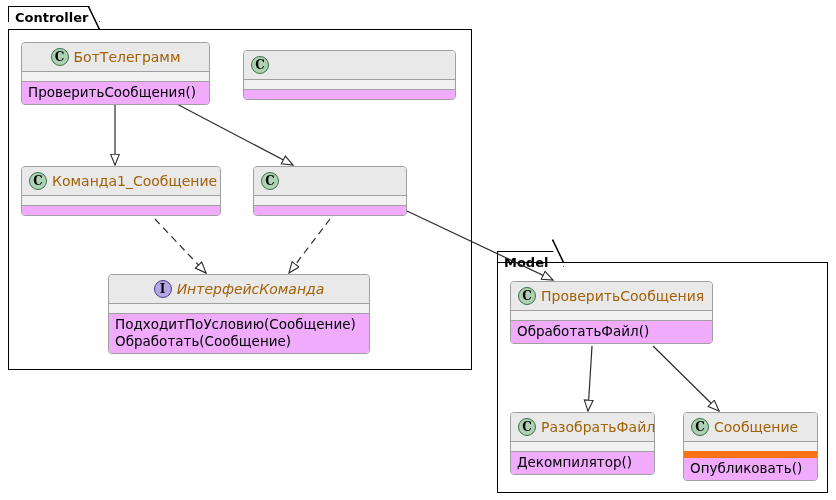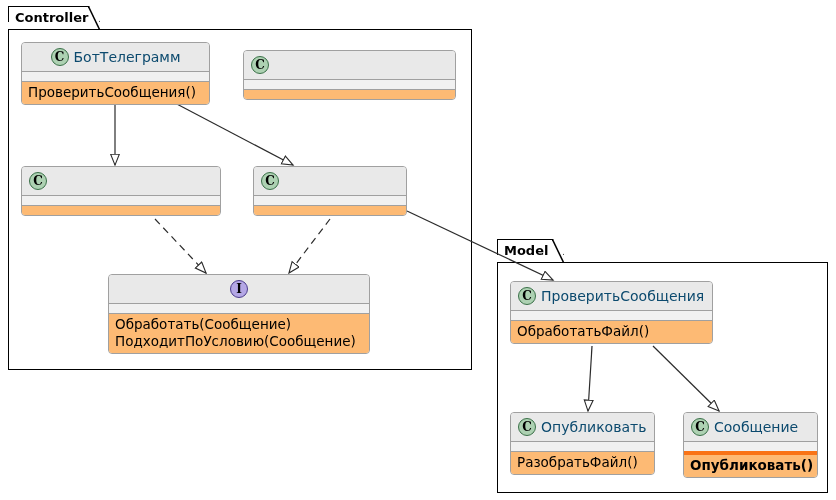--- a/index.html
+++ b/index.html
@@ -77,33 +77,33 @@
     justify-content: center;
     gap: 5px;
     height: 28px;
     padding: 0 7px;
     background: #E9E9E9;
     border-bottom: 1px solid #A0A0A0;
     white-space: nowrap;
   }
   .node .nm {
     font-size: 14px;
-    color: #0c4a6e;
+    color: #a16207;
   }
   .node.iface .nm {
     font-style: italic;
   }
   .node .attrs {
     background: #F1F1F1;
   }
   .node .attrs.empty {
     height: 9px;
   }
   .node .ops {
-    background: #fdba74;
+    background: #f0abfc;
     padding: 2px 6px 3px 6px;
   }
   .node .ops div {
     font-size: 13.5px;
     color: #000000;
     line-height: 17px;
     white-space: nowrap;
   }
   
   .badge {
@@ -136,21 +136,21 @@
 
   <div class="package" style="left:8px; top:6px; width:464px; height:364px;">
     <div class="pkg-tab" style="left:0px; top:0px; width:92px;">Controller</div>
     <svg class="pkg-tab-slant" style="left:80px; top:0px;" viewBox="0 0 12 24">
       <path d="M0.5 0.5 L11.5 23.5" stroke="#000000" stroke-width="1.5" fill="none"></path>
     </svg>
     <div class="pkg-body" style="left:0px; top:23px; width:464px; height:341px;"></div>
   </div>
 
   <div class="package" style="left:490px; top:239px; width:338px; height:255px;">
-    <div class="pkg-tab" style="left:7px; top:0px; width:67px;">Model</div>
+    <div class="pkg-tab" style="left:7px; top:12px; width:67px;">Model</div>
     <svg class="pkg-tab-slant" style="left:62px; top:0px;" viewBox="0 0 12 24">
       <path d="M0.5 0.5 L11.5 23.5" stroke="#000000" stroke-width="1.5" fill="none"></path>
     </svg>
     <div class="pkg-body" style="left:7px; top:23px; width:331px; height:231px;"></div>
   </div>
 
   <svg class="wires" viewBox="0 0 836 500">
     <defs>
       <marker id="htri" markerWidth="14" markerHeight="14" refX="11.5" refY="5" orient="auto" markerUnits="userSpaceOnUse">
         <path d="M0.6 0.6 L11.6 5 L0.6 9.4 Z" fill="#FFFFFF" stroke="#2B2B2B" stroke-width="1.1"></path>
@@ -201,70 +201,72 @@
     <div class="hdr" style="justify-content:flex-start;">
       <span class="badge cls">C</span>
     </div>
     <div class="attrs empty"></div>
     <div class="ops" style="border-top:1px solid #A0A0A0; height:9px; padding:0;"></div>
   </div>
 
   <div class="node" style="left:21px; top:166px; width:200px;">
     <div class="hdr" style="justify-content:flex-start;">
       <span class="badge cls">C</span>
+      <span class="nm">Команда1_Сообщение</span>
     </div>
     <div class="attrs empty"></div>
     <div class="ops" style="border-top:1px solid #A0A0A0; height:9px; padding:0;"></div>
   </div>
 
   <div class="node" style="left:253px; top:166px; width:154px;">
     <div class="hdr" style="justify-content:flex-start;">
       <span class="badge cls">C</span>
     </div>
     <div class="attrs empty"></div>
     <div class="ops" style="border-top:1px solid #A0A0A0; height:9px; padding:0;"></div>
   </div>
 
   <div class="node iface" style="left:108px; top:274px; width:262px;">
     <div class="hdr">
       <span class="badge ifc">I</span>
-    </div>
-    <div class="attrs empty"></div>
-    <div class="ops" style="border-top:1px solid #A0A0A0;">
+      <span class="nm">ИнтерфейсКоманда</span>
+    </div>
+    <div class="attrs empty"></div>
+    <div class="ops" style="border-top:1px solid #A0A0A0;">
+      <div>ПодходитПоУсловию(Сообщение)</div>
       <div>Обработать(Сообщение)</div>
-      <div>ПодходитПоУсловию(Сообщение)</div>
     </div>
   </div>
 
   <div class="node" style="left:510px; top:281px; width:203px;">
     <div class="hdr" style="justify-content:flex-start;">
       <span class="badge cls">C</span>
       <span class="nm">ПроверитьСообщения</span>
     </div>
     <div class="attrs empty"></div>
     <div class="ops" style="border-top:1px solid #A0A0A0;">
       <div>ОбработатьФайл()</div>
     </div>
   </div>
 
   <div class="node" style="left:510px; top:412px; width:145px;">
     <div class="hdr" style="justify-content:flex-start;">
       <span class="badge cls">C</span>
-      <span class="nm">Опубликовать</span>
-    </div>
-    <div class="attrs empty"></div>
-    <div class="ops" style="border-top:1px solid #A0A0A0;">
-      <div>РазобратьФайл()</div>
+      <span class="nm">РазобратьФайл</span>
+    </div>
+    <div class="attrs empty"></div>
+    <div class="ops" style="border-top:1px solid #A0A0A0;">
+      <div>Декомпилятор()</div>
     </div>
   </div>
 
   <div class="node" style="left:683px; top:412px; width:135px;">
     <div class="hdr" style="justify-content:flex-start;">
       <span class="badge cls">C</span>
       <span class="nm">Сообщение</span>
     </div>
     <div class="attrs empty"></div>
-    <div class="ops" style="border-top:4px solid #f97316;font-weight:bold;">
+    <div class="ops" style="border-top:7px solid #f97316;">
       <div>Опубликовать()</div>
     </div>
   </div>
 
 </div>
 
 </body></html>

